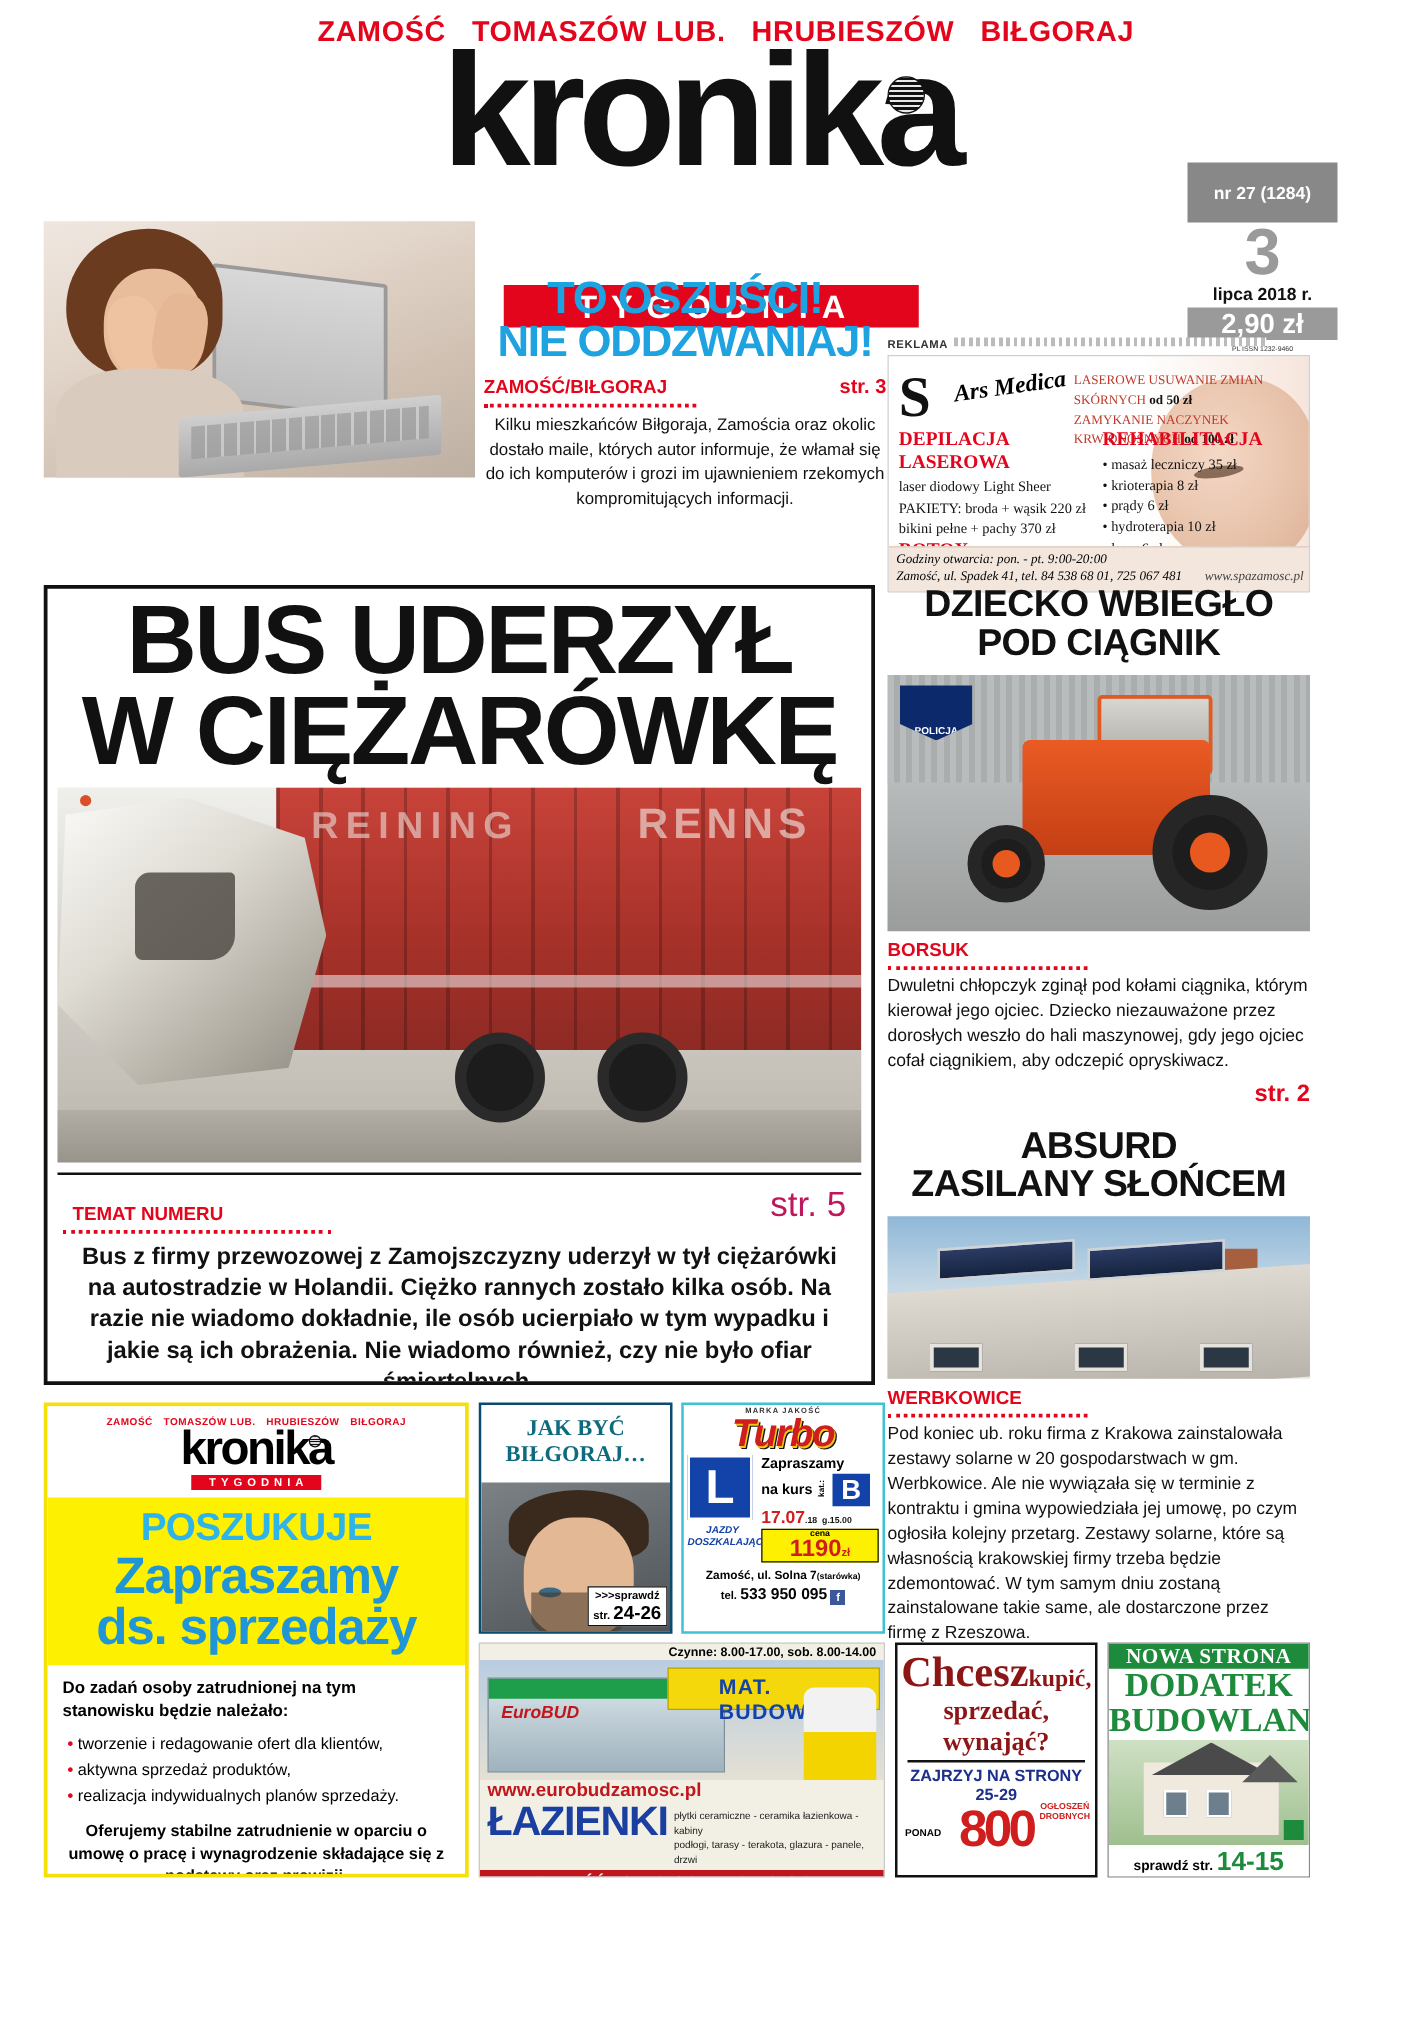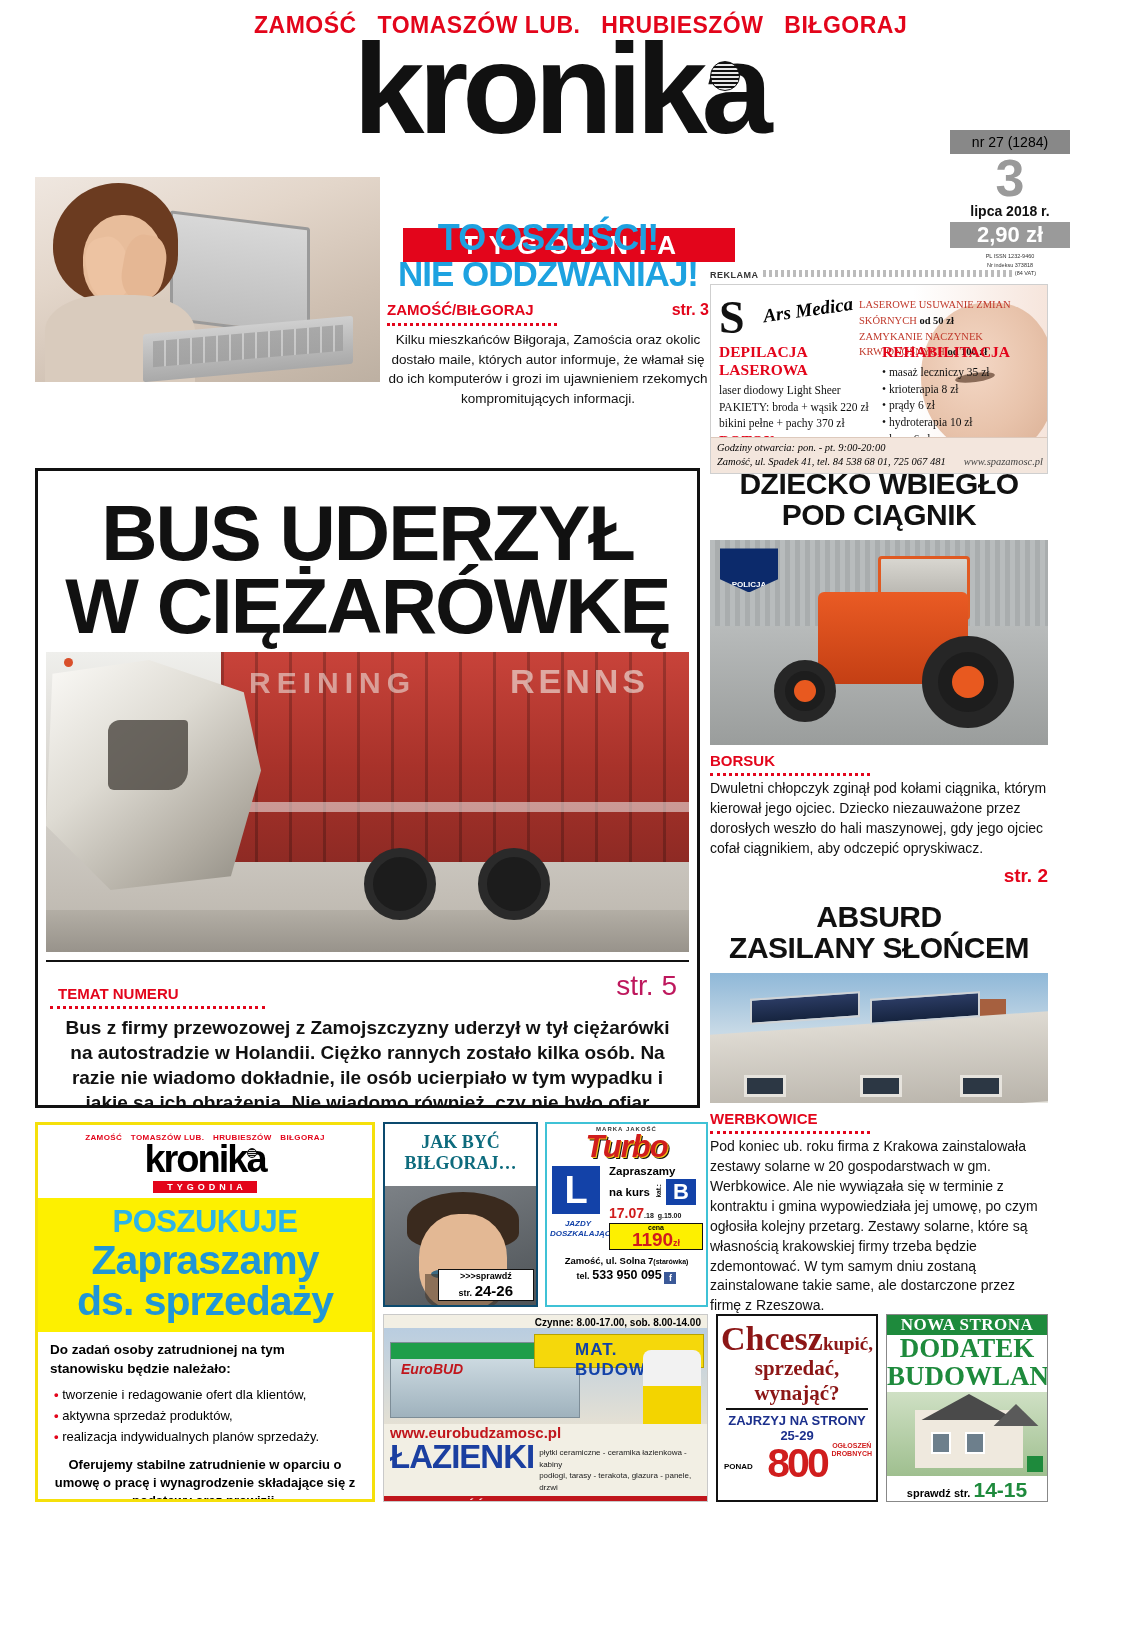--- a/index.html
+++ b/index.html
@@ -38,22 +38,22 @@
   .tygodnia-bar {
     position: absolute; left: 368px; top: 228px; width: 332px; height: 34px;
     background: #e3051b; color: #fff;
     font-size: 26px; font-weight: bold; letter-spacing: 11px;
     text-align: center; line-height: 34px; text-indent: 11px;
   }
 
   
   .datebox { position: absolute; right: 35px; top: 130px; width: 120px; text-align: center; }
   .issue-no {
-    background: #888; color: #000000; font-weight: normal; font-size: 14px;
-    padding: 4px 0; letter-spacing: 0px;
+    background: #888; color: #ffffff; font-weight: bold; font-size: 14px;
+    padding: 16px 0; letter-spacing: 0px;
   }
   .big-day { font-size: 52px; font-weight: bold; color: #9a9a9a; line-height: 0.95; }
   .date-text { font-size: 14px; font-weight: bold; color: #111; }
   .price { background: #9a9a9a; color: #fff; font-weight: bold; font-size: 22px; margin-top: 3px; }
   .fineprint { font-size: 5.5px; color: #333; line-height: 1.5; margin-top: 4px; }
 
   
   .teaser { position: relative; height: 205px; margin-top: 2px; }
   .teaser-photo {
     position: absolute; left: 0; top: 0; width: 345px; height: 205px;
@@ -135,21 +135,21 @@
   }
   .ars-www { float: right; color: #444; }
 
   
   .main-story {
     position: absolute; left: 35px; top: 468px; width: 665px; height: 640px;
     border: 3px solid #111; background: #fff; overflow: hidden;
   }
   .main-head {
     text-align: center; font-size: 78px; font-weight: bold; line-height: 0.93;
-    letter-spacing: -2px; padding: 26px 4px 10px 4px; color: #111;
+    letter-spacing: -2px; padding: 4px 4px 10px 4px; color: #111;
   }
   .crash-photo {
     position: relative; margin: 0 8px; height: 300px; overflow: hidden;
     background: linear-gradient(180deg,#efefec 0%,#d9d6d0 40%,#b9b3aa 100%);
   }
   .cp-trailer {
     position: absolute; left: 175px; top: 0; right: 0; height: 210px;
     background: linear-gradient(180deg,#c8433a 0%, #a8322a 55%, #8e2a24 100%);
   }
   .cp-ribs { position: absolute; inset: 0; background: repeating-linear-gradient(to right, rgba(0,0,0,.22) 0 3px, transparent 3px 34px); }
@@ -243,21 +243,21 @@
     border: 2px solid #0c4a6e; background: #fff; overflow: hidden;
   }
   .men-title { text-align: center; font-family: "Liberation Serif", serif; color: #0d6b7d; font-size: 18px; font-weight: bold; line-height: 1.15; padding: 8px 2px 6px 2px; }
   .men-photo { position: absolute; left:0; right:0; top: 62px; bottom: 0; background: linear-gradient(160deg,#7c8186,#4e5357); overflow:hidden; }
   .men-hair { position:absolute; left:22px; top:6px; width:112px; height:56px; background:#3a2a1e; border-radius:52% 52% 28% 28%; }
   .men-face { position:absolute; left:34px; top:28px; width:88px; height:96px; background:#e3b894; border-radius:45% 45% 42% 42%; }
   .men-eye { position:absolute; top:56px; width:18px; height:8px; background:#3b6a84; border-radius:50%; }
   .men-beard { position:absolute; left:40px; top:88px; width:76px; height:38px; background:rgba(70,52,38,.55); border-radius:0 0 46% 46%; }
   .men-check {
     position: absolute; right: 2px; bottom: 4px; background: #fff; border: 1px solid #111;
-    font-size: 9px; font-weight: bold; padding: 1px 20px; text-align: center; line-height: 1.15;
+    font-size: 9px; font-weight: bold; padding: 1px 4px; text-align: center; line-height: 1.15;
   }
   .men-check .big { font-size: 15px; }
 
   .ad-turbo {
     position: absolute; left: 545px; top: 1122px; width: 163px; height: 185px;
     border: 2px solid #3fc2d6; background: #fff; overflow: hidden;
   }
   .turbo-sub { text-align:center; font-size: 6px; font-weight: bold; color:#333; letter-spacing:1px; margin-top:2px; }
   .turbo-word {
     text-align: center; font-size: 31px; font-weight: bold; font-style: italic;

